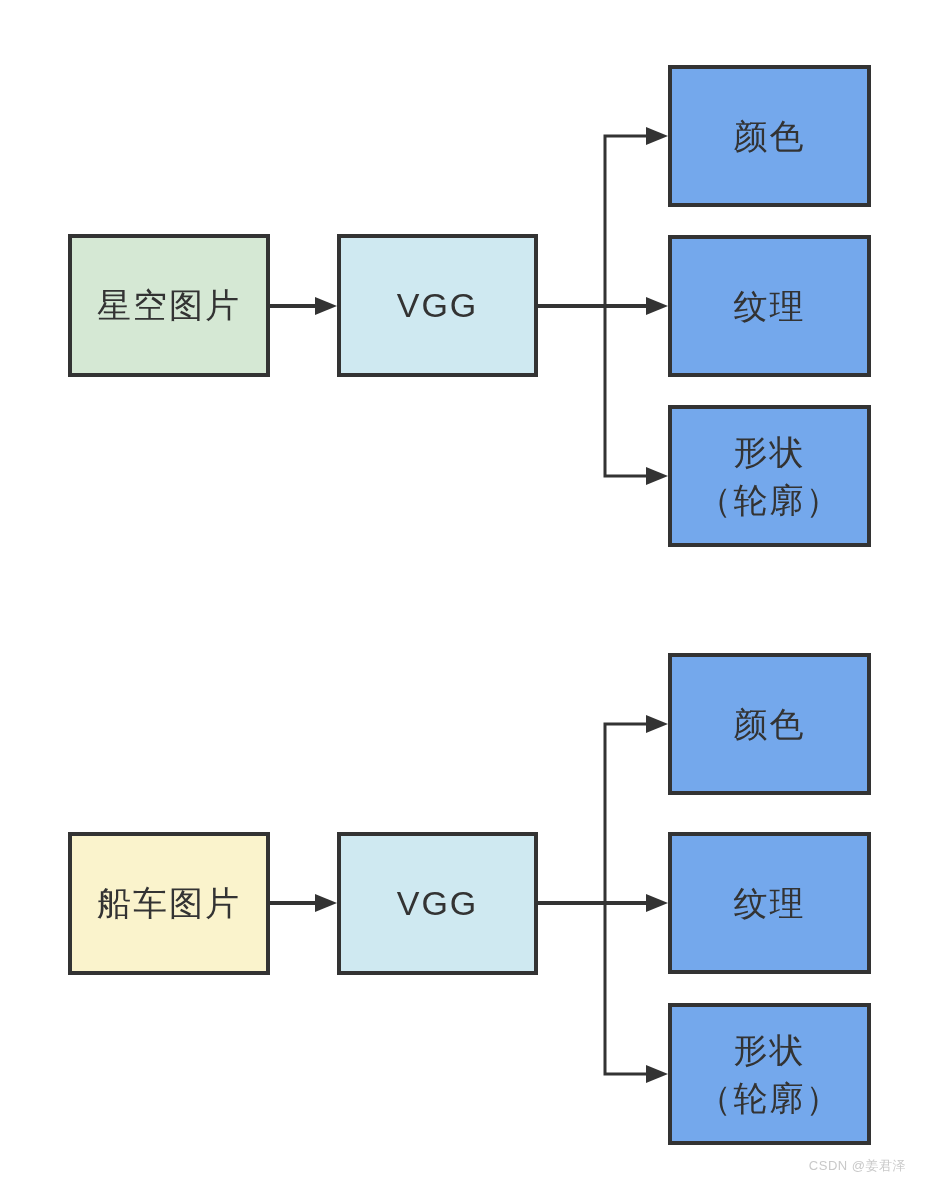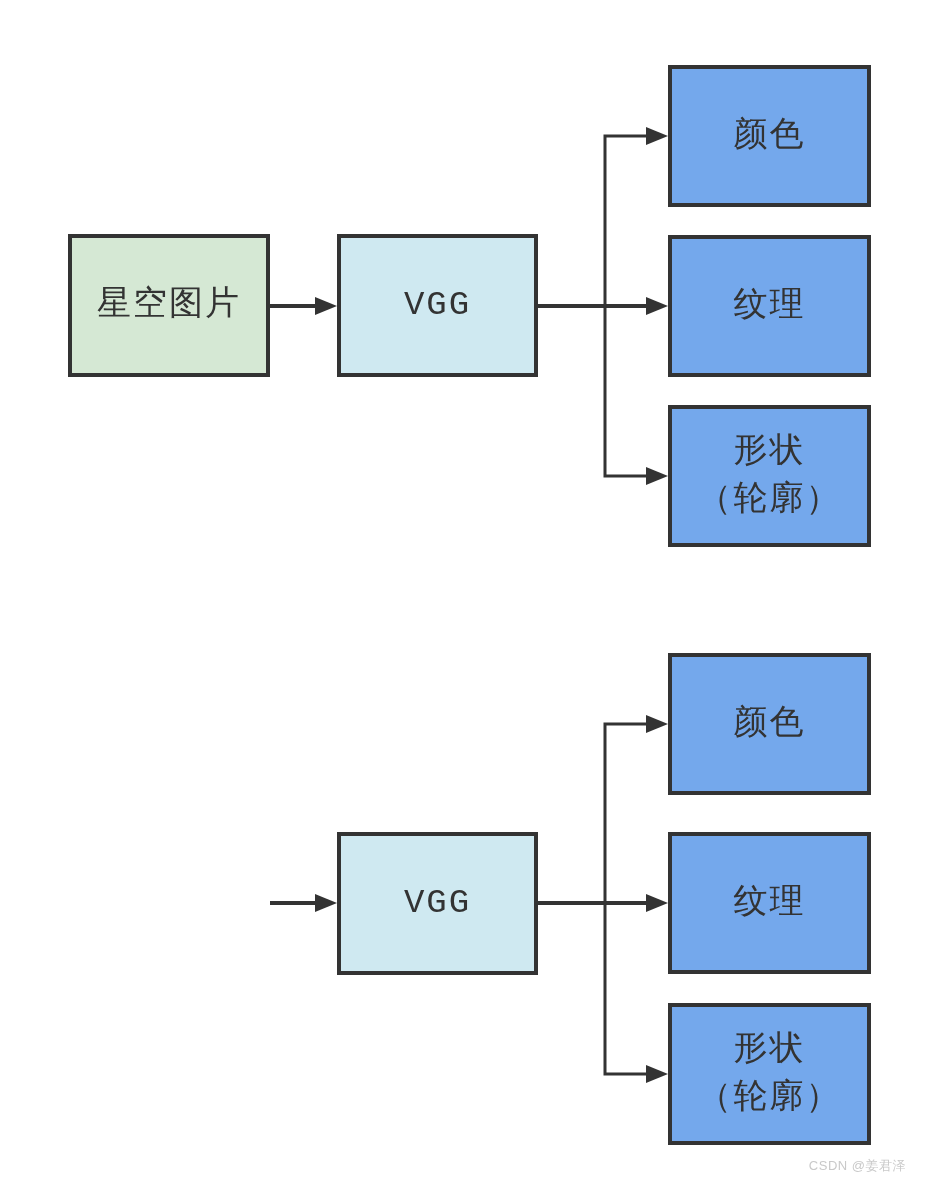--- a/index.html
+++ b/index.html
@@ -38,21 +38,20 @@
     border: 4px solid var(--border-color, #333333);
     display: flex;
     align-items: center;
     justify-content: center;
     text-align: center;
     font-size: 34px;
     letter-spacing: 2px;
     line-height: 1.42;
     color: var(--text-color, #333333);
     white-space: pre-line;
-    font-family: Liberation Mono, monospace;
   }
   .watermark {
     position: absolute;
     right: 24px;
     bottom: 13px;
     font-size: 13px;
     letter-spacing: 0.5px;
     color: var(--watermark-color, #c9c9c9);
     margin-top: 28px;
   }
@@ -87,20 +86,21 @@
 
   <div class="node" style="left: 337px; top: 234px; width: 201px; height: 143px; background-color: rgb(207, 233, 241);">VGG</div>
 
   <div class="node" style="left: 668px; top: 65px; width: 203px; height: 142px; background-color: rgb(116, 168, 236);">颜色</div>
 
   <div class="node" style="left: 668px; top: 235px; width: 203px; height: 142px; background-color: rgb(116, 168, 236);">纹理</div>
 
   <div class="node" style="left: 668px; top: 405px; width: 203px; height: 142px; background-color: rgb(116, 168, 236);">形状
 （轮廓）</div>
 
+  <div class="node" style="left: 68px; top: 832px; width: 202px; height: 143px; background-color: rgb(250, 243, 204);">船车图片</div>
 
   <div class="node" style="left: 337px; top: 832px; width: 201px; height: 143px; background-color: rgb(207, 233, 241);">VGG</div>
 
   <div class="node" style="left: 668px; top: 653px; width: 203px; height: 142px; background-color: rgb(116, 168, 236);">颜色</div>
 
   <div class="node" style="left: 668px; top: 832px; width: 203px; height: 142px; background-color: rgb(116, 168, 236);">纹理</div>
 
   <div class="node" style="left: 668px; top: 1003px; width: 203px; height: 142px; background-color: rgb(116, 168, 236);">形状
 （轮廓）</div>
 

